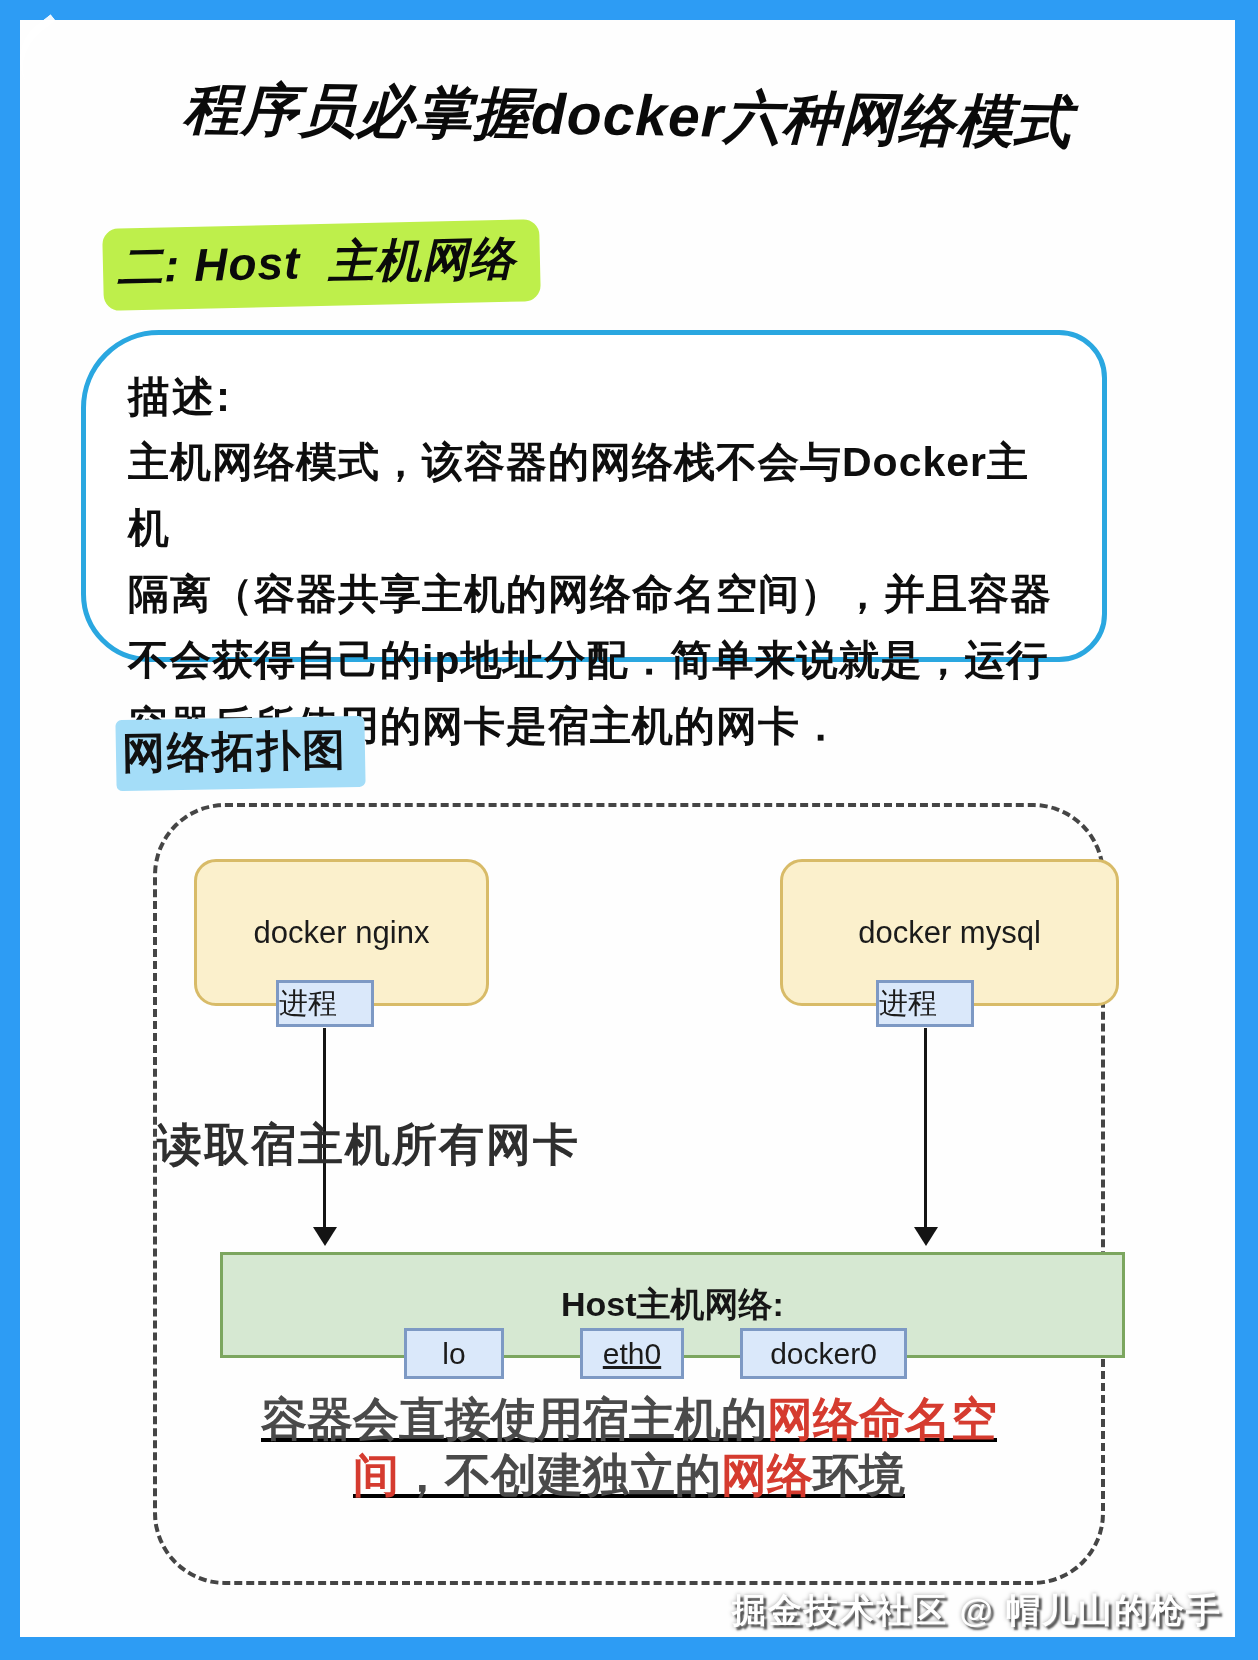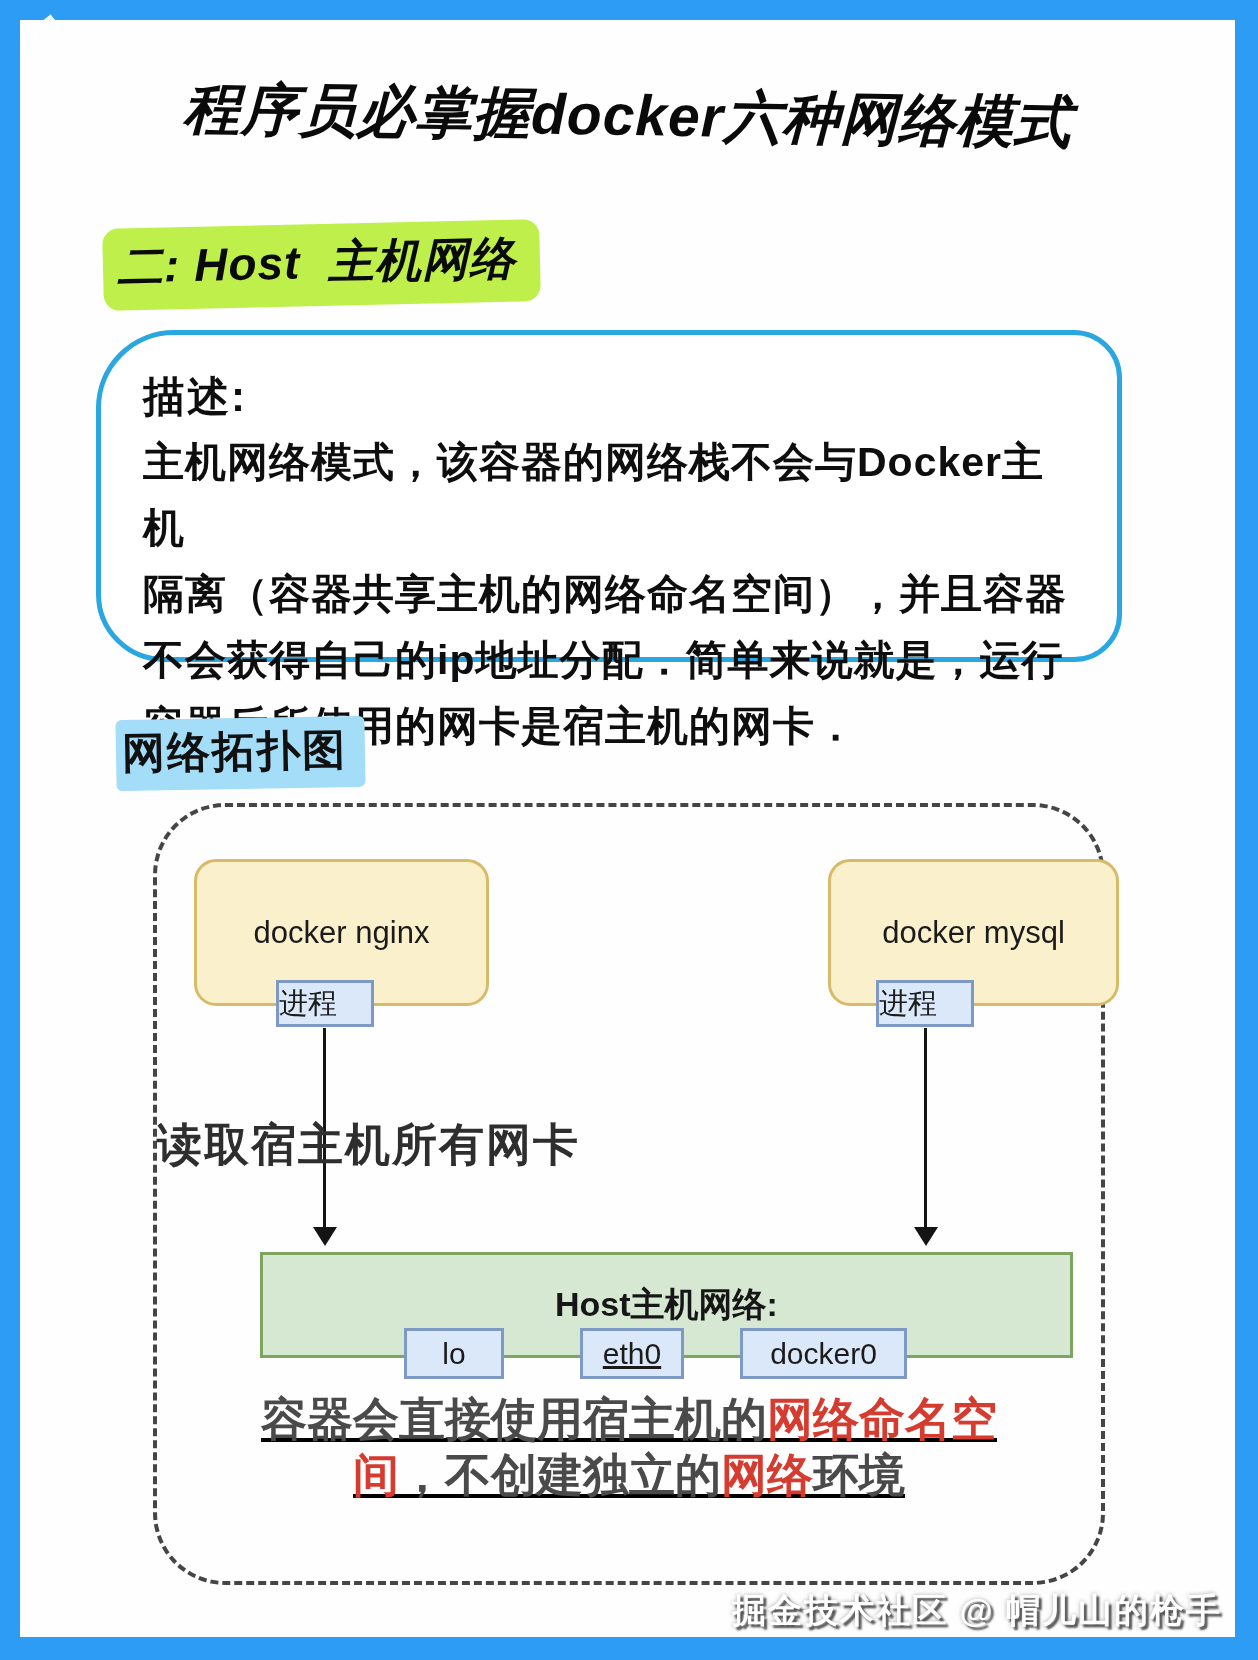--- a/index.html
+++ b/index.html
@@ -35,21 +35,21 @@
     display:inline-block;
     background:var(--highlight-green,#BEEF4B);
     border-radius:16px;
     padding:8px 24px 12px 14px;
   }
   .section-title{
     font-size:46px;font-weight:900;font-style:italic;color:#0a0a0a;
     white-space:pre;letter-spacing:1px;
   }
   .bubble{
-    position:absolute;left:96px;top:330px;width:1026px;height:332px;
+    position:absolute;left:81px;top:330px;width:1026px;height:332px;
     background:#ffffff;
     border:5px solid var(--bubble-border,#2AA7E0);
     border-radius:78px 48px 48px 68px;
     box-sizing:border-box;
   }
   .bubble-inner{
     padding:30px 42px 0 42px;
     color:#0e0e0e;
   }
   .bubble-heading{
@@ -81,21 +81,21 @@
   .cbox{
     position:absolute;width:295px;height:147px;
     background:var(--container-fill,#FBF0CC);
     border:3px solid var(--container-border,#D8BB68);
     border-radius:22px;
     display:flex;align-items:center;justify-content:center;
     font-size:31px;color:#1b1b1b;font-weight:500;
     box-sizing:border-box;
   }
   .cbox.nginx{left:37px;top:52px;}
-  .cbox.mysql{left:623px;top:52px;width:291px;margin-left:48px;}
+  .cbox.mysql{left:623px;top:52px;width:339px;}
   .pbox{
     position:absolute;width:98px;height:47px;
     background:var(--process-fill,#DAE8FA);
     border:3px solid var(--process-border,#7D99C4);
     display:flex;align-items:center;
     font-size:29px;color:#1b1b1b;
     box-sizing:border-box;z-index:2;
   }
   .pbox.left{left:119px;top:173px;}
   .pbox.right{left:719px;top:173px;}
@@ -110,25 +110,25 @@
     border-right:12px solid transparent;
     border-top:19px solid #141414;
   }
   .arrow-head.l{left:156px;}
   .arrow-head.r{left:757px;}
   .read-caption{
     position:absolute;left:0;top:308px;width:100%;
     font-size:45px;font-weight:600;color:#2e2e2e;letter-spacing:2px;
   }
   .host-bar{
-    position:absolute;left:63px;top:445px;width:813px;height:106px;
+    position:absolute;left:63px;top:445px;width:905px;height:106px;
     background:var(--host-bar-fill,#D6E8D2);
     border:3px solid var(--host-bar-border,#7CA65F);
     box-sizing:border-box;
-    display:flex;align-items:center;justify-content:center;margin-left:40px;
+    display:flex;align-items:center;justify-content:center;
   }
   .host-bar-title{
     font-size:34px;font-weight:600;color:#161616;
   }
   .iface{
     position:absolute;top:521px;height:51px;
     background:var(--process-fill,#DAE8FA);
     border:3px solid var(--process-border,#7D99C4);
     display:flex;align-items:center;justify-content:center;
     font-size:30px;color:#1b1b1b;

